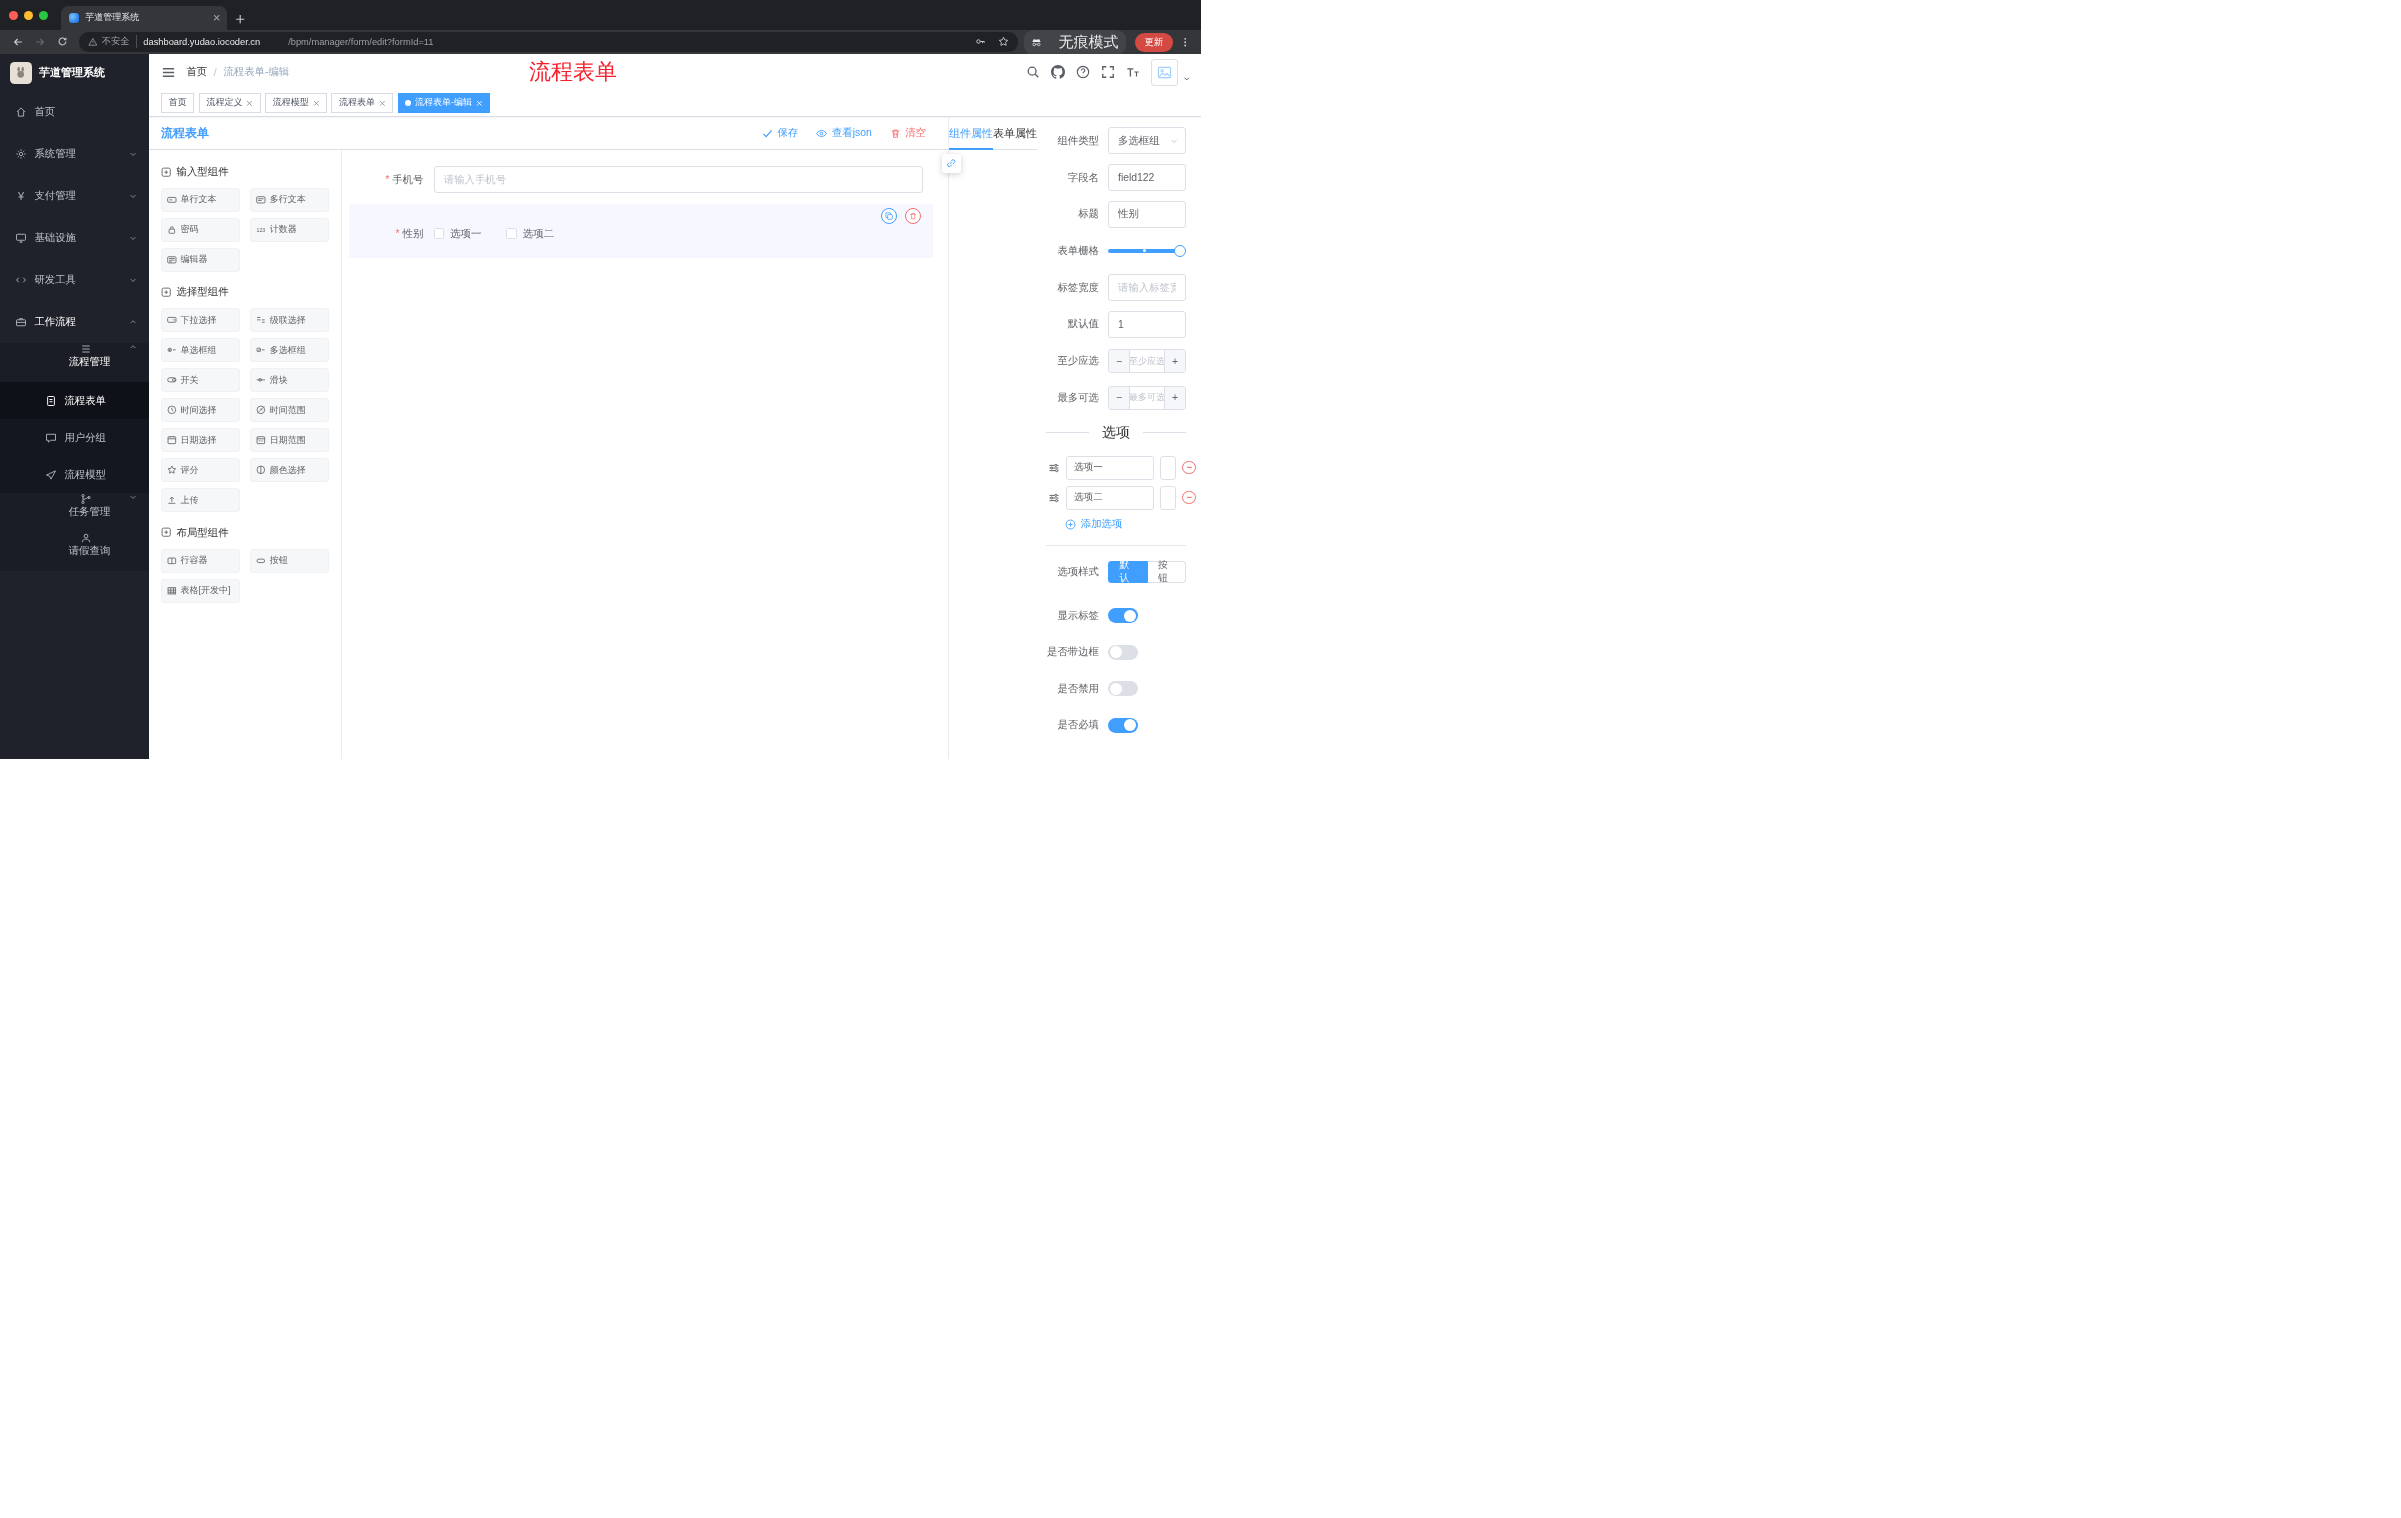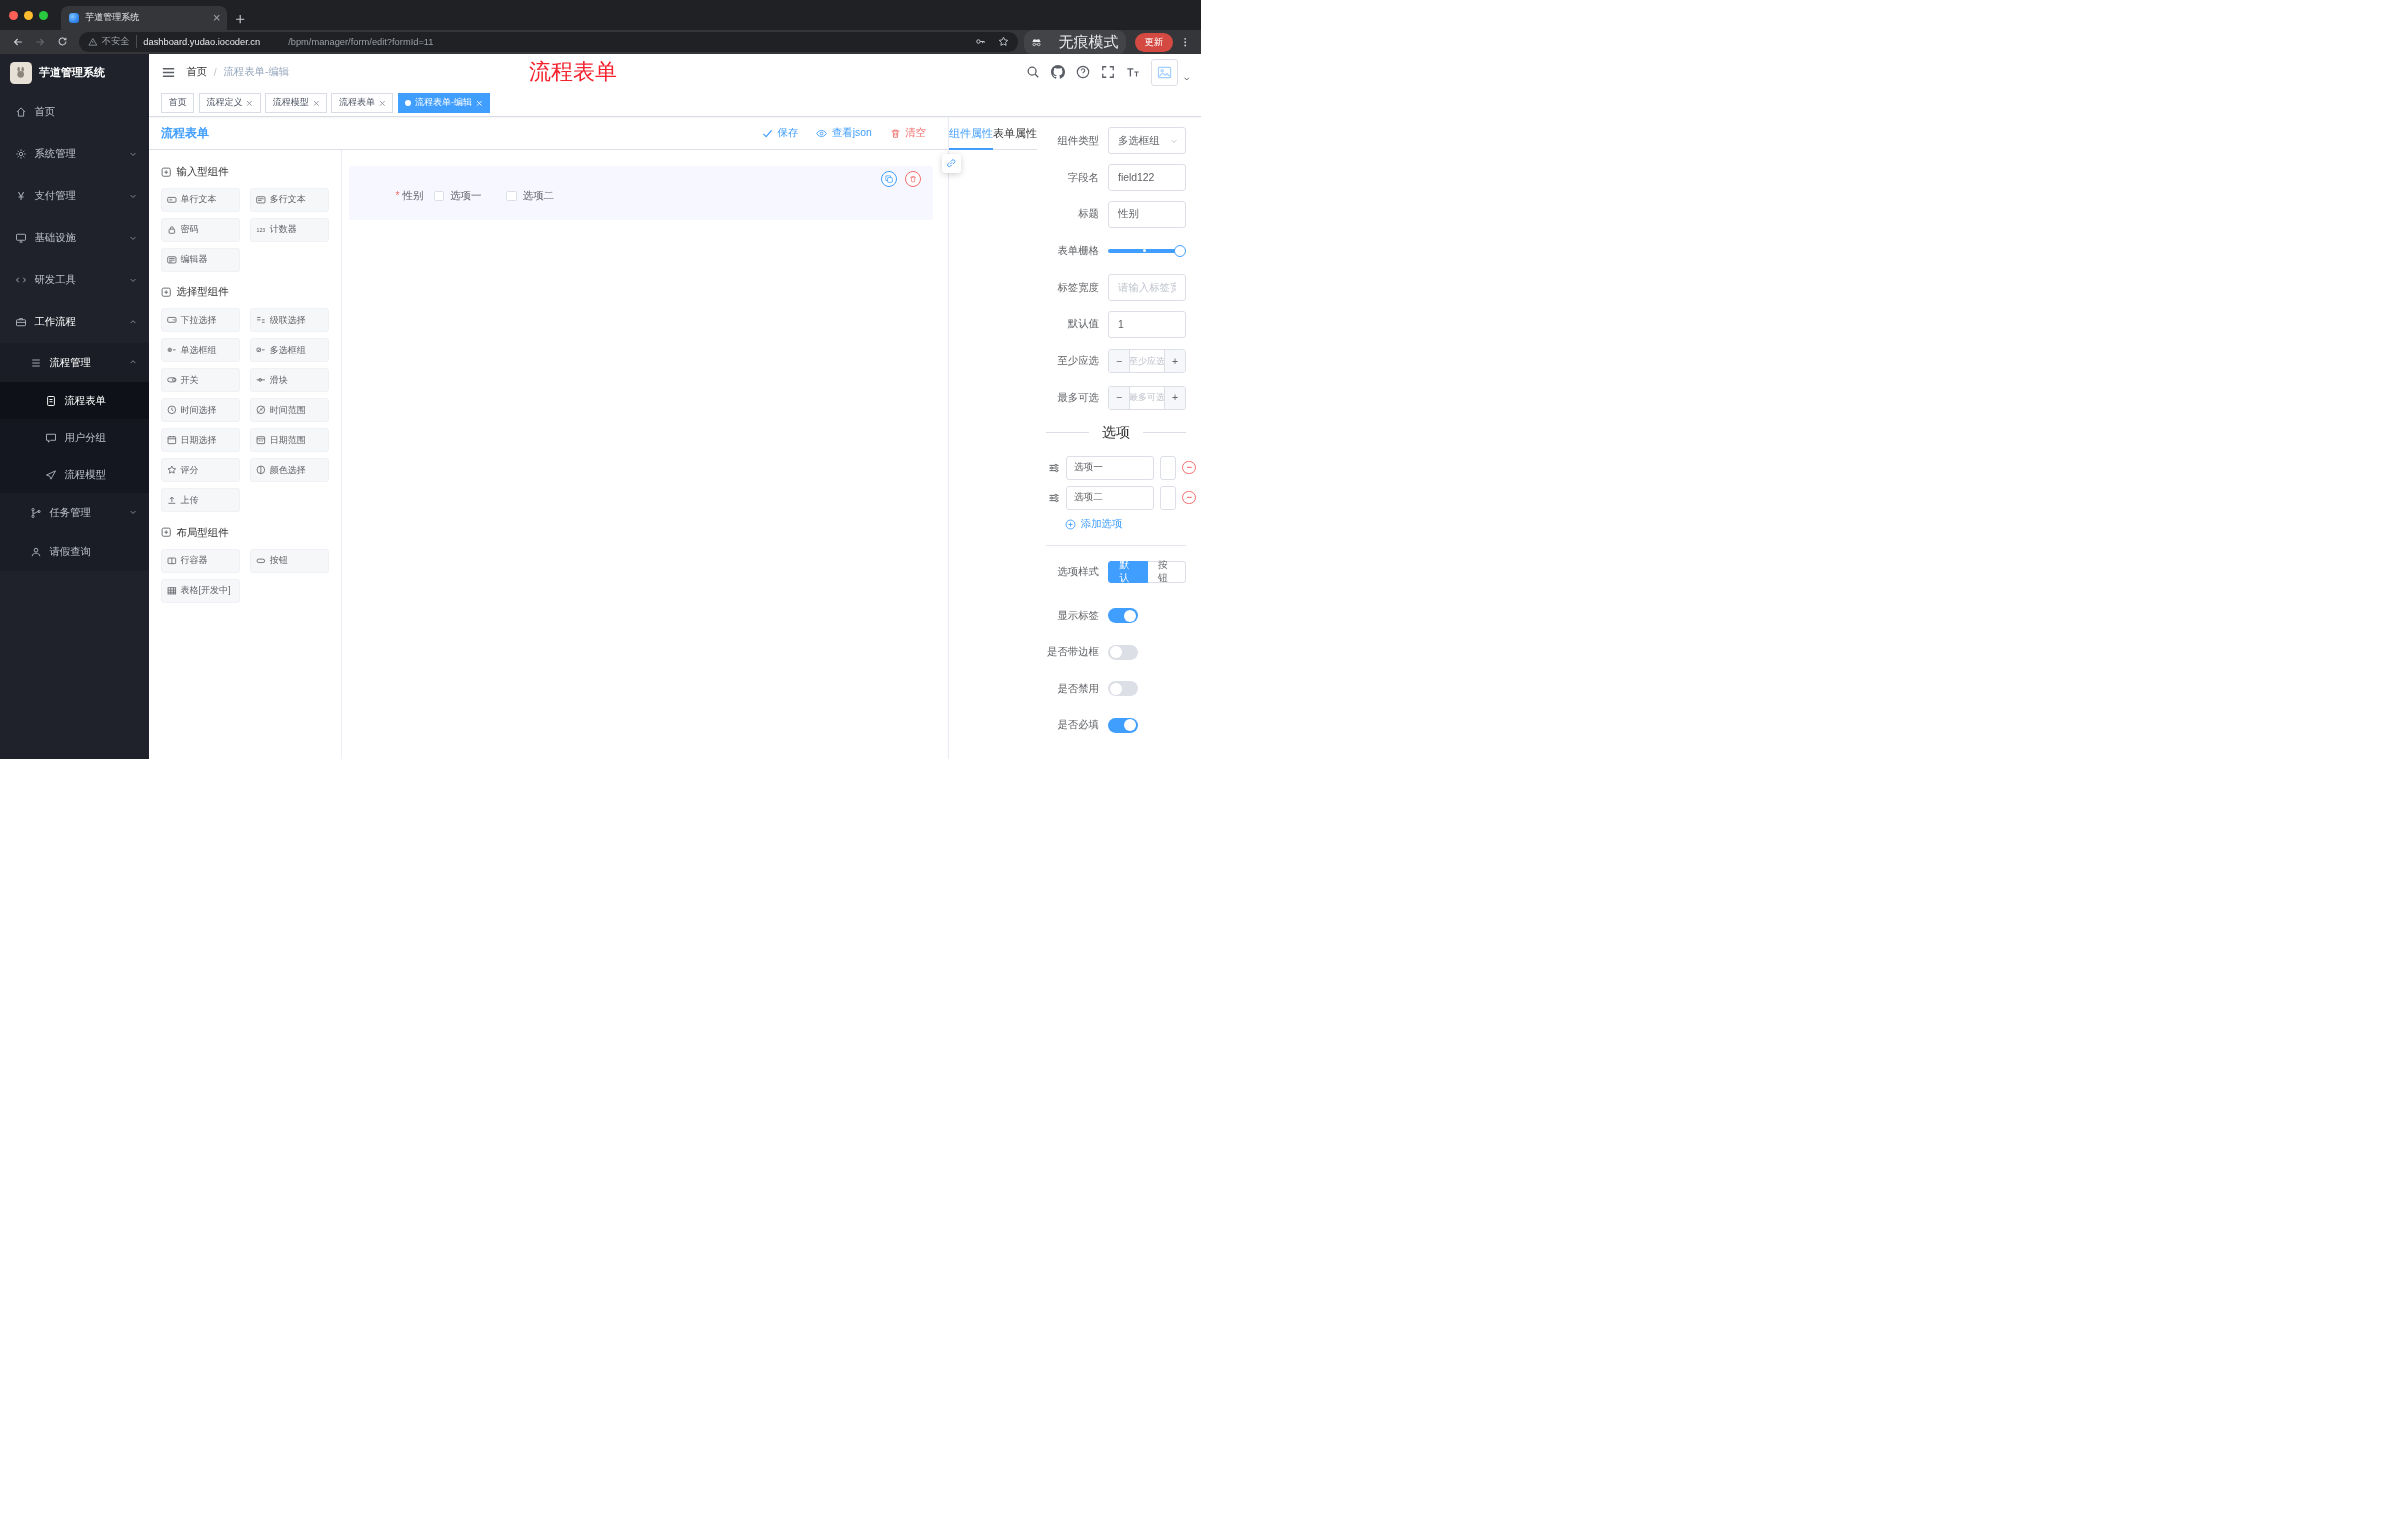--- a/index.html
+++ b/index.html
@@ -40,21 +40,21 @@
   .logo-title { color:#fff; font-size:11px; font-weight:bold; white-space:nowrap; }
   .menu { flex:1; overflow:hidden; }
   .mi { position:relative; display:flex; align-items:center; padding-left:15px; height:42px; font-size:10.4px; cursor:pointer; white-space:nowrap; }
   .mi .mic { width:12px; height:12px; margin-right:7.4px; flex:none; color:#a9adb5; }
   .mi .yen { width:12px; margin-right:7.4px; font-size:11px; text-align:center; color:#a9adb5; }
   .chev { position:absolute; right:12px; width:8.2px; height:8.2px; color:#868b94; }
   .chev.up { transform:rotate(180deg); }
   .mi.open { color:#fff; }
   .submenu.l1 { background:#1a1d25; }
   .submenu.l2 { background:#14171f; }
-  .mi.lvl1 { padding-left:30px; height:39px; }
+  .mi.lvl1 { padding-left:30px; height:39px;flex-direction:column; }
   .mi.lvl2 { padding-left:45px; height:37px; }
   .mi.active { background:#0e1117; color:#fff; }
   .mi.active .mic { color:#fff; }
 
   
   .main { flex:1; display:flex; flex-direction:column; min-width:0; background:#fff; }
   .appheader { height:36px; display:flex; align-items:center; padding:0 10.4px 0 12px; position:relative; flex:none; }
   .hamb { color:#5a5e66; margin-right:10.4px; }
   .crumbs { display:flex; align-items:center; gap:6.7px; font-size:10.4px; }
   .crumb-root { color:#303133; }
@@ -641,20 +641,24 @@
                       <rect x="1.5" y="2.5" width="11" height="9"></rect>
                       <path d="M1.5 6h11M1.5 9h11M5.5 2.5v9M9.5 2.5v9"></path>
                     </svg>
                     <span>表格[开发中]</span>
                   </div>
               </div>
 
             </div>
 
             <div class="canvas">
+              <div class="cfield">
+                <span class="clabel req">手机号</span>
+                <input class="inp" placeholder="请输入手机号" style="">
+              </div>
 
               <div class="widget">
                 <div class="widget-actions">
                   <span class="wact">
                     <svg class="wic" viewBox="0 0 14 14" stroke="currentColor" stroke-width="1.3" fill="none">
                         <rect x="4.5" y="4.5" width="8" height="8" rx="1"></rect>
                         <path d="M9.5 4.5v-3h-8v8h3"></path>
                       </svg>
                   </span>
                   <span class="wact del">

